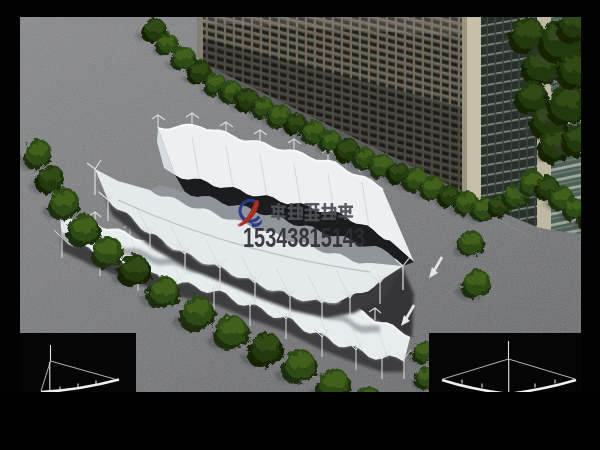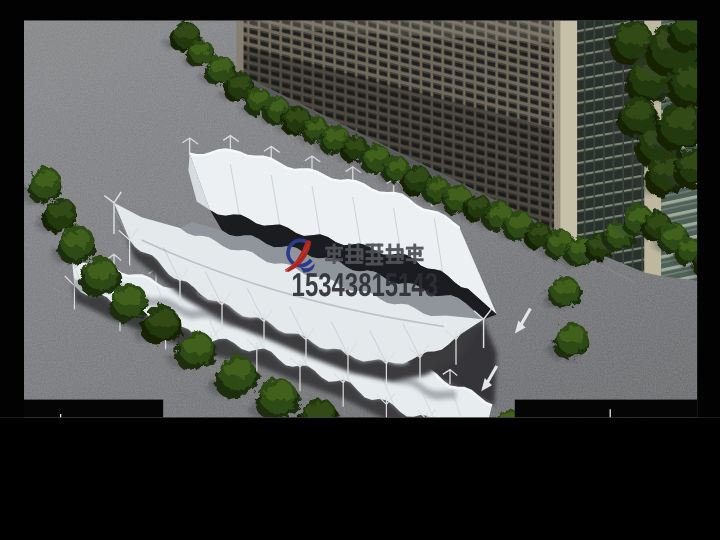--- a/index.html
+++ b/index.html
@@ -1,15 +1,15 @@
 <!DOCTYPE html>
 <html><head><meta charset="utf-8">
 <style>
 html,body{margin:0;padding:0;background:#000;}
-#stage{position:relative;width:600px;height:348px;overflow:hidden;background:#737373;font-family:"Liberation Sans", sans-serif;}
+#stage{position:relative;width:600px;height:392px;overflow:hidden;background:#fef9c3;font-family:"Liberation Sans", sans-serif;}
 </style></head>
 <body>
 <div id="stage"><svg width="600" height="450" viewBox="0 0 600 450">
 <defs>
 <linearGradient id="gground" x1="0" y1="0" x2="0.55" y2="1">
  <stop offset="0" stop-color="#838486"></stop>
  <stop offset="0.5" stop-color="#77787b"></stop>
  <stop offset="1" stop-color="#666769"></stop>
 </linearGradient>
 <filter id="noise" x="0" y="0" width="100%" height="100%">

